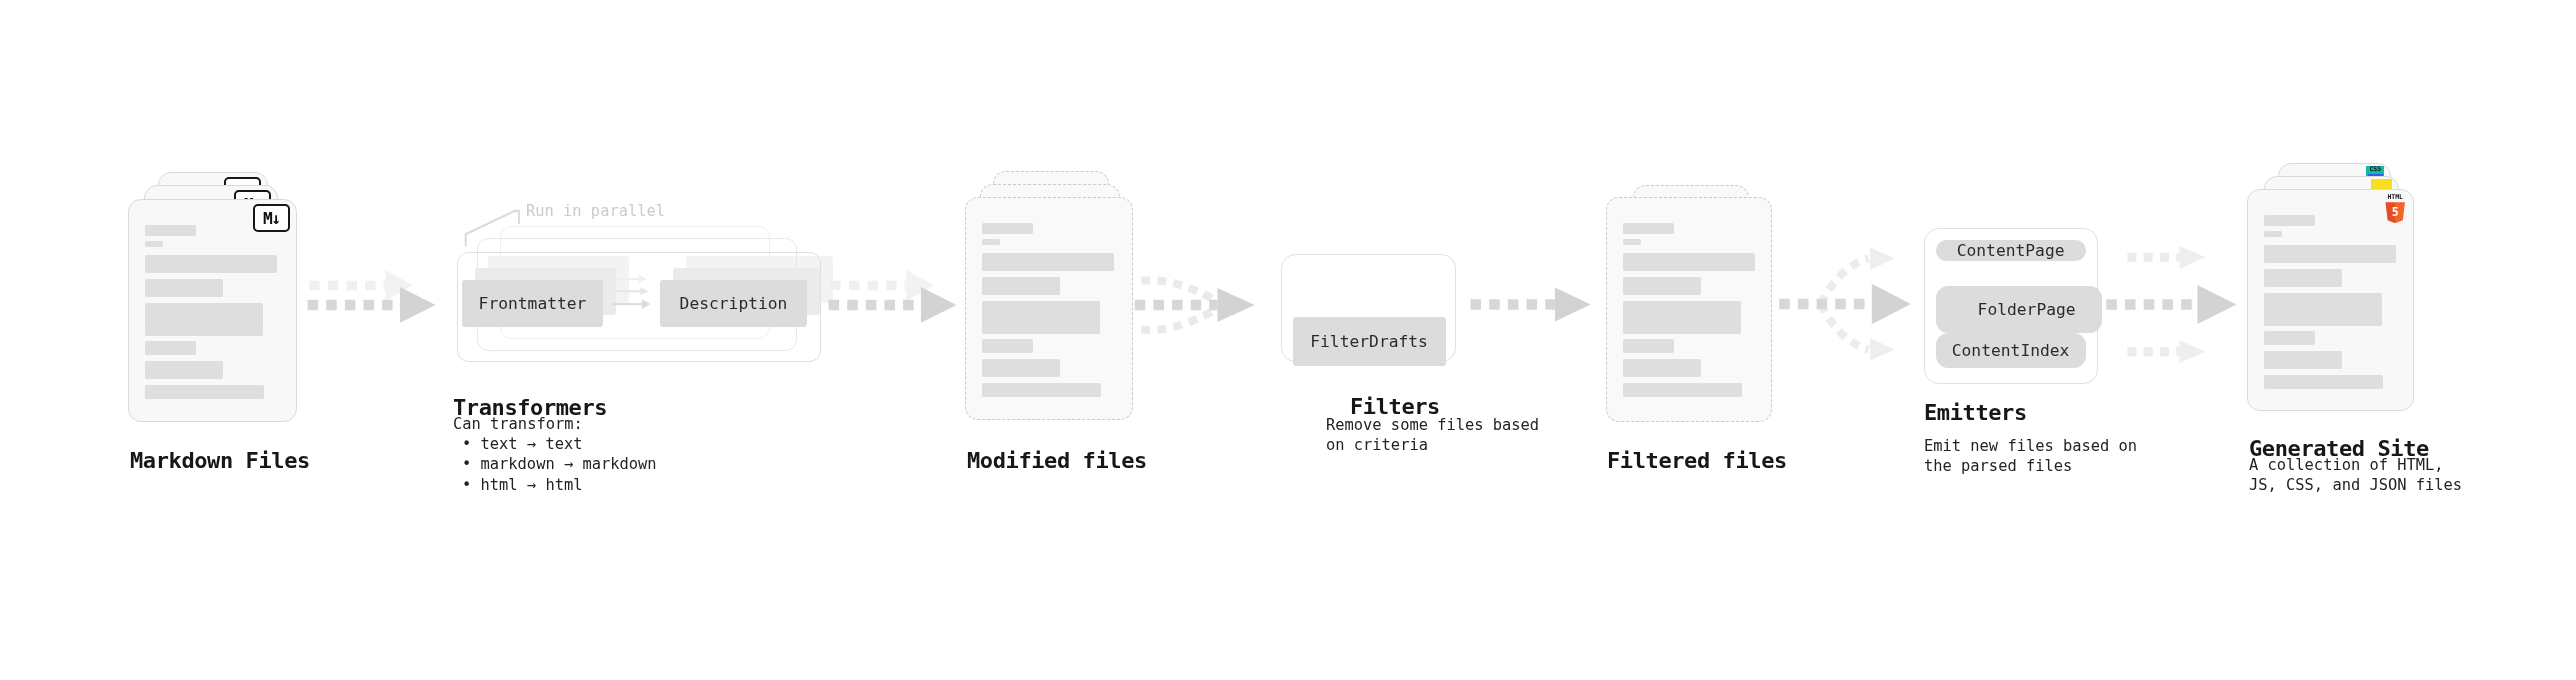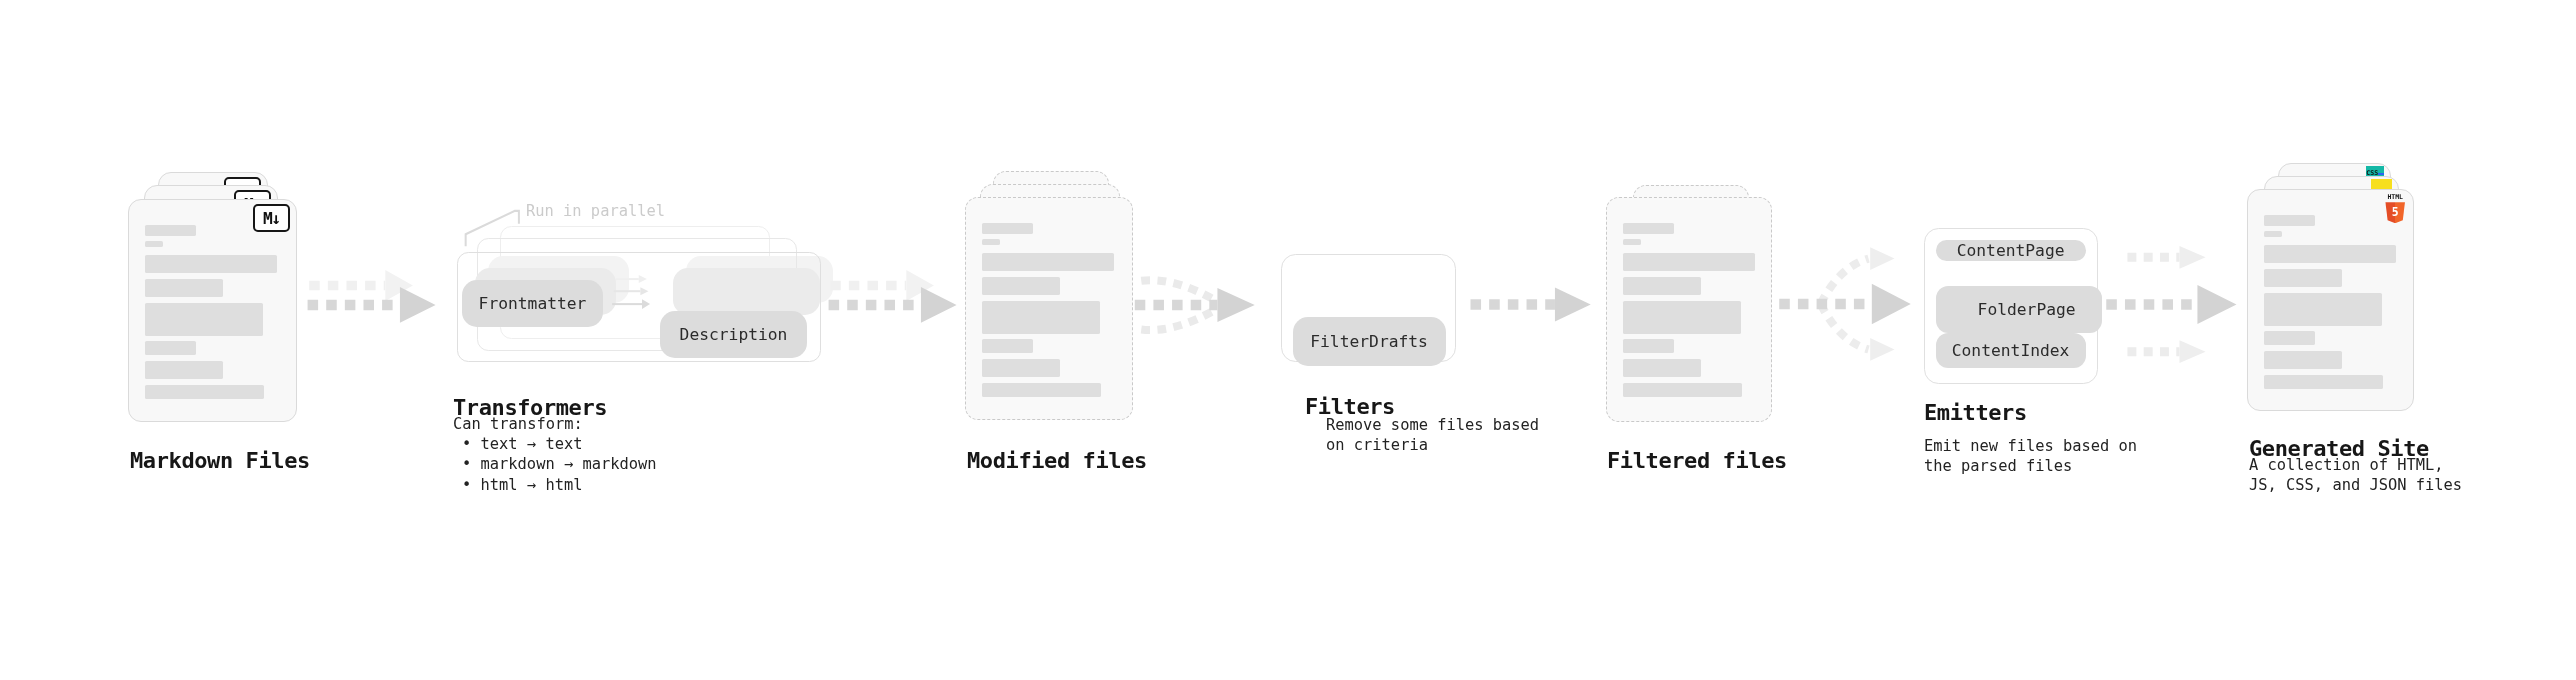--- a/index.html
+++ b/index.html
@@ -24,33 +24,33 @@
             border-radius:4.9px;background:#ffffff;color:#111111;font-weight:700;font-size:16.3px;
             display:flex;align-items:center;justify-content:center;letter-spacing:-1.6px;}
 
   
   .heading{position:absolute;font-size:22px;font-weight:600;color:#171717;white-space:nowrap;letter-spacing:-0.4px;}
   .caption{position:absolute;font-size:15.4px;line-height:20.3px;color:#232323;white-space:pre-line;}
   .annotation{position:absolute;font-size:15.4px;color:#cbcbcb;white-space:nowrap;}
 
   
   .pillbox{position:absolute;background:#ffffff;border:1.6px solid #e0e0e0;border-radius:14.6px;}
-  .pill{position:absolute;background:#dcdcdc;border-radius:15px;display:flex;align-items:center;
+  .pill{position:absolute;background:#dcdcdc;border-radius:3px;display:flex;align-items:center;
         justify-content:center;font-size:16.3px;color:#2b2b2b;white-space:nowrap;}
   .pill.ghost1{background:#ebebeb;}
   .pill.ghost2{background:#f3f3f3;}
 
   
   .card{position:absolute;border-radius:11.4px;background:transparent;border:1.6px solid #dfdfdf;}
   .card.mid{border-color:#e7e7e7;}
   .card.back{border-color:#eeeeee;}
 
   
   .css-badge{position:absolute;top:2.4px;right:5.7px;width:18px;height:14px;background:#14b8a6;
-             display:flex;flex-direction:row;align-items:center;}
+             display:flex;flex-direction:column;align-items:center;}
   .css-badge .css-txt{font-size:6.5px;line-height:6.5px;font-weight:700;color:#111111;letter-spacing:0;}
   .css-badge .css-bar{width:14.6px;height:2.4px;background:#2965f1;margin-top:0.8px;}
   .js-badge{position:absolute;top:2.4px;right:6.5px;width:20.3px;height:11.4px;background:#f7df1e;}
   .html5-badge{position:absolute;top:4.1px;right:7.3px;width:21px;display:flex;flex-direction:column;align-items:center;}
   .html5-badge .html-txt{font-size:6.5px;line-height:7.3px;font-weight:700;color:#111111;}
   .html5-shield{width:19.5px;height:21px;margin-top:0.8px;background:linear-gradient(90deg,#e44d26 0 50%,#f16529 50% 100%);
                 clip-path:polygon(0 0,100% 0,89% 86%,50% 100%,11% 86%);
                 display:flex;align-items:center;justify-content:center;}
   .html5-shield span{color:#ffffff;font-size:11.4px;font-weight:700;line-height:11.4px;}
 </style>
@@ -95,21 +95,21 @@
   <div class="card back" style="left:500px;top:226px;width:268px;height:111px;"></div>
   <div class="pill ghost2" style="left:488px;top:256px;width:141px;height:47px;"></div>
   <div class="pill ghost2" style="left:686px;top:256px;width:147px;height:47px;"></div>
 
   <div class="card mid" style="left:477px;top:238px;width:318px;height:111px;"></div>
   <div class="pill ghost1" style="left:475px;top:268px;width:141px;height:47px;"></div>
   <div class="pill ghost1" style="left:673px;top:268px;width:147px;height:47px;"></div>
 
   <div class="card" style="left:457px;top:252px;width:362px;height:108px;"></div>
   <div class="pill" style="left:462px;top:280px;width:141px;height:47px;">Frontmatter</div>
-  <div class="pill" style="left:660px;top:280px;width:147px;height:47px;margin-top:31px;">Description</div>
+  <div class="pill" style="left:660px;top:280px;width:147px;height:47px;">Description</div>
 
   <svg class="abs" style="left:608px;top:271px;" width="47" height="42" viewBox="0 0 58 52">
     <line x1="10" y1="10" x2="38" y2="10" stroke="#efefef" stroke-width="2.5"></line>
       <polygon points="38,5 48,10 38,15" fill="#efefef"></polygon>
     <line x1="7" y1="25" x2="40" y2="25" stroke="#e6e6e6" stroke-width="2.5"></line>
       <polygon points="40,20 50,25 40,30" fill="#e6e6e6"></polygon>
     <line x1="5" y1="41" x2="42" y2="41" stroke="#dbdbdb" stroke-width="2.5"></line>
       <polygon points="42,35 52,41 42,47" fill="#dbdbdb"></polygon>
   </svg>
 
@@ -145,21 +145,21 @@
   <svg class="abs" style="left:1133px;top:267px;" width="130" height="77" viewBox="0 0 160 95">
     <path d="M 10,17 Q 50,12 103,42" stroke="#eaeaea" stroke-width="10" stroke-dasharray="11 9" fill="none"></path>
     <path d="M 10,77 Q 50,82 103,52" stroke="#eaeaea" stroke-width="10" stroke-dasharray="11 9" fill="none"></path>
     <line x1="2" y1="47" x2="104" y2="47" stroke="#d7d7d7" stroke-width="13" stroke-dasharray="13 10"></line>
     <polygon points="104,26 150,47 104,68" fill="#d3d3d3"></polygon>
   </svg>
 
   <div class="pillbox" style="left:1281px;top:254px;width:173px;height:106px;">
     <div class="pill" style="left:10.6px;top:26px;width:153px;height:49px;margin-top:36px;">FilterDrafts</div>
   </div>
-  <h2 class="heading" style="left:1305px;top:376px;">Filters</h2>
+  <h2 class="heading" style="left:1350px;top:376px;">Filters</h2>
   <div class="caption" style="left:1326px;top:415px;">Remove some files based
 on criteria</div>
 
   <svg class="abs" style="left:1464px;top:276px;" width="134" height="57" viewBox="0 0 165 70">
     <line x1="8" y1="35" x2="112" y2="35" stroke="#d7d7d7" stroke-width="13" stroke-dasharray="13 10"></line>
     <polygon points="112,14 156,35 112,56" fill="#d3d3d3"></polygon>
   </svg>
 
   <div class="doc dashed" style="left:1633px;top:185px;width:114px;height:65px;"></div>
   <div class="doc dashed" style="left:1606px;top:197px;width:164px;height:223px;">

